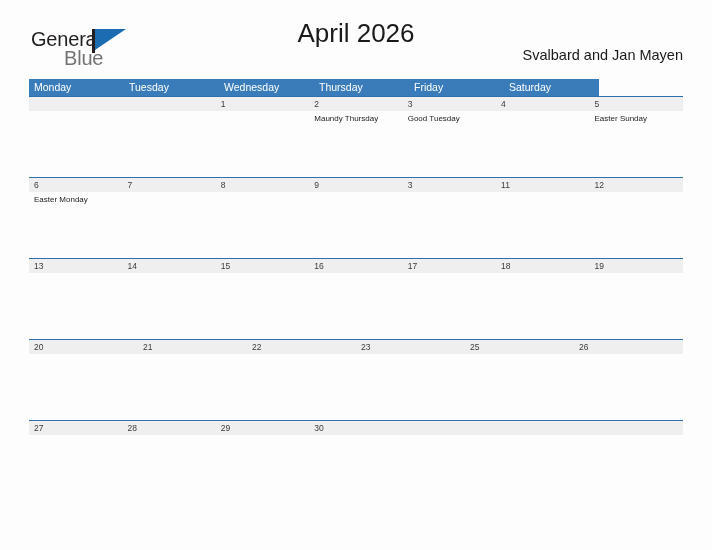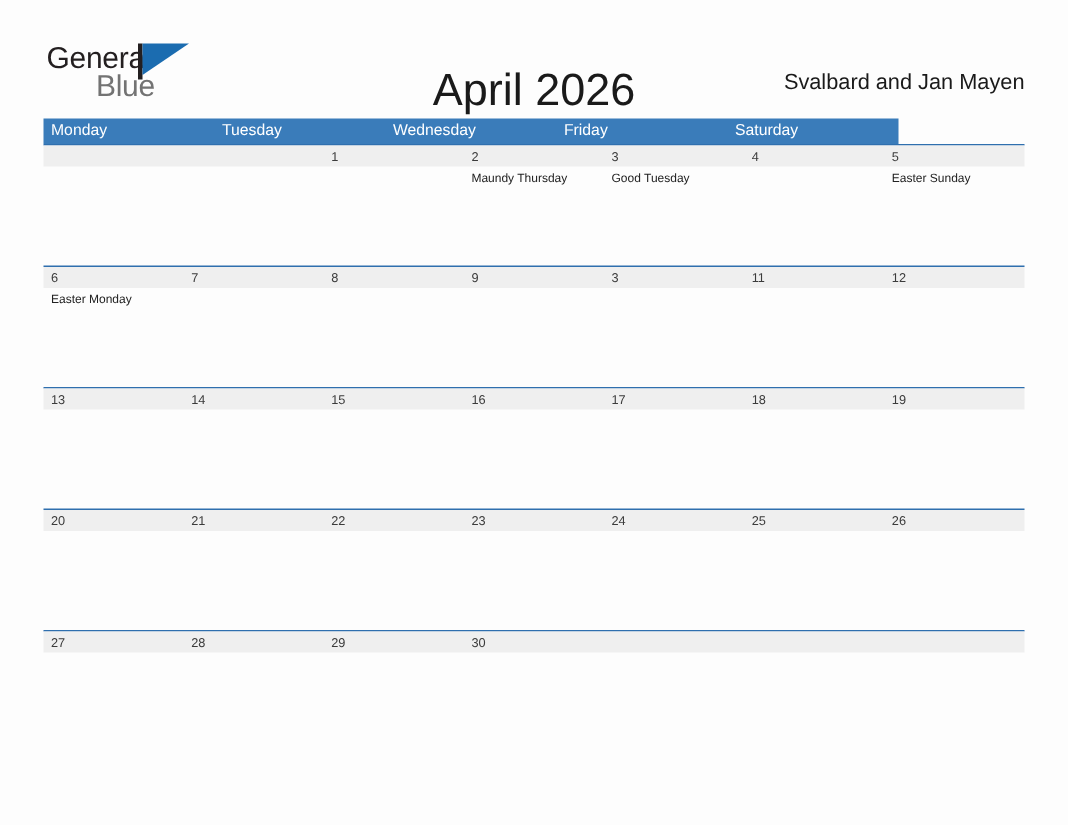--- a/index.html
+++ b/index.html
@@ -78,24 +78,24 @@
     top: 0;
     width: 0;
     height: 0;
     border-top: 21px solid #1b6cb0;
     border-right: 31px solid transparent;
   }
 
   .month-title {
     position: absolute;
     left: 0;
-    top: 44px;
+    top: 16px;
     width: 712px;
     text-align: center;
-    font-size: 30px;
+    font-size: 26px;
     line-height: 34px;
     font-weight: 400;
     color: #1a1a1a;
     font-family: "Liberation Sans", sans-serif;
   }
 
   .location {
     position: absolute;
     right: 29px;
     top: 46px;
@@ -200,20 +200,21 @@
     <div class="location">Svalbard and Jan Mayen</div>
 
   </div>
 
   <div class="calendar">
 
     <div class="weekday-row">
       <div class="weekday-cell">Monday</div>
       <div class="weekday-cell">Tuesday</div>
       <div class="weekday-cell">Wednesday</div>
+      <div class="weekday-cell">Thursday</div>
       <div class="weekday-cell">Friday</div>
       <div class="weekday-cell">Saturday</div>
     </div>
 
     <div class="week-row">
       <div class="band"></div>
       <div class="days">
         <div class="day-cell empty">
             <div class="day-num"></div>
             <div class="day-event"></div>
@@ -326,24 +327,20 @@
           </div>
         <div class="day-cell">
             <div class="day-num">22</div>
             <div class="day-event"></div>
           </div>
         <div class="day-cell">
             <div class="day-num">23</div>
             <div class="day-event"></div>
           </div>
         <div class="day-cell">
-            <div class="day-num">24</div>
-            <div class="day-event"></div>
-          </div>
-        <div class="day-cell">
             <div class="day-num">25</div>
             <div class="day-event"></div>
           </div>
         <div class="day-cell">
             <div class="day-num">26</div>
             <div class="day-event"></div>
           </div>
       </div>
     </div>
 

